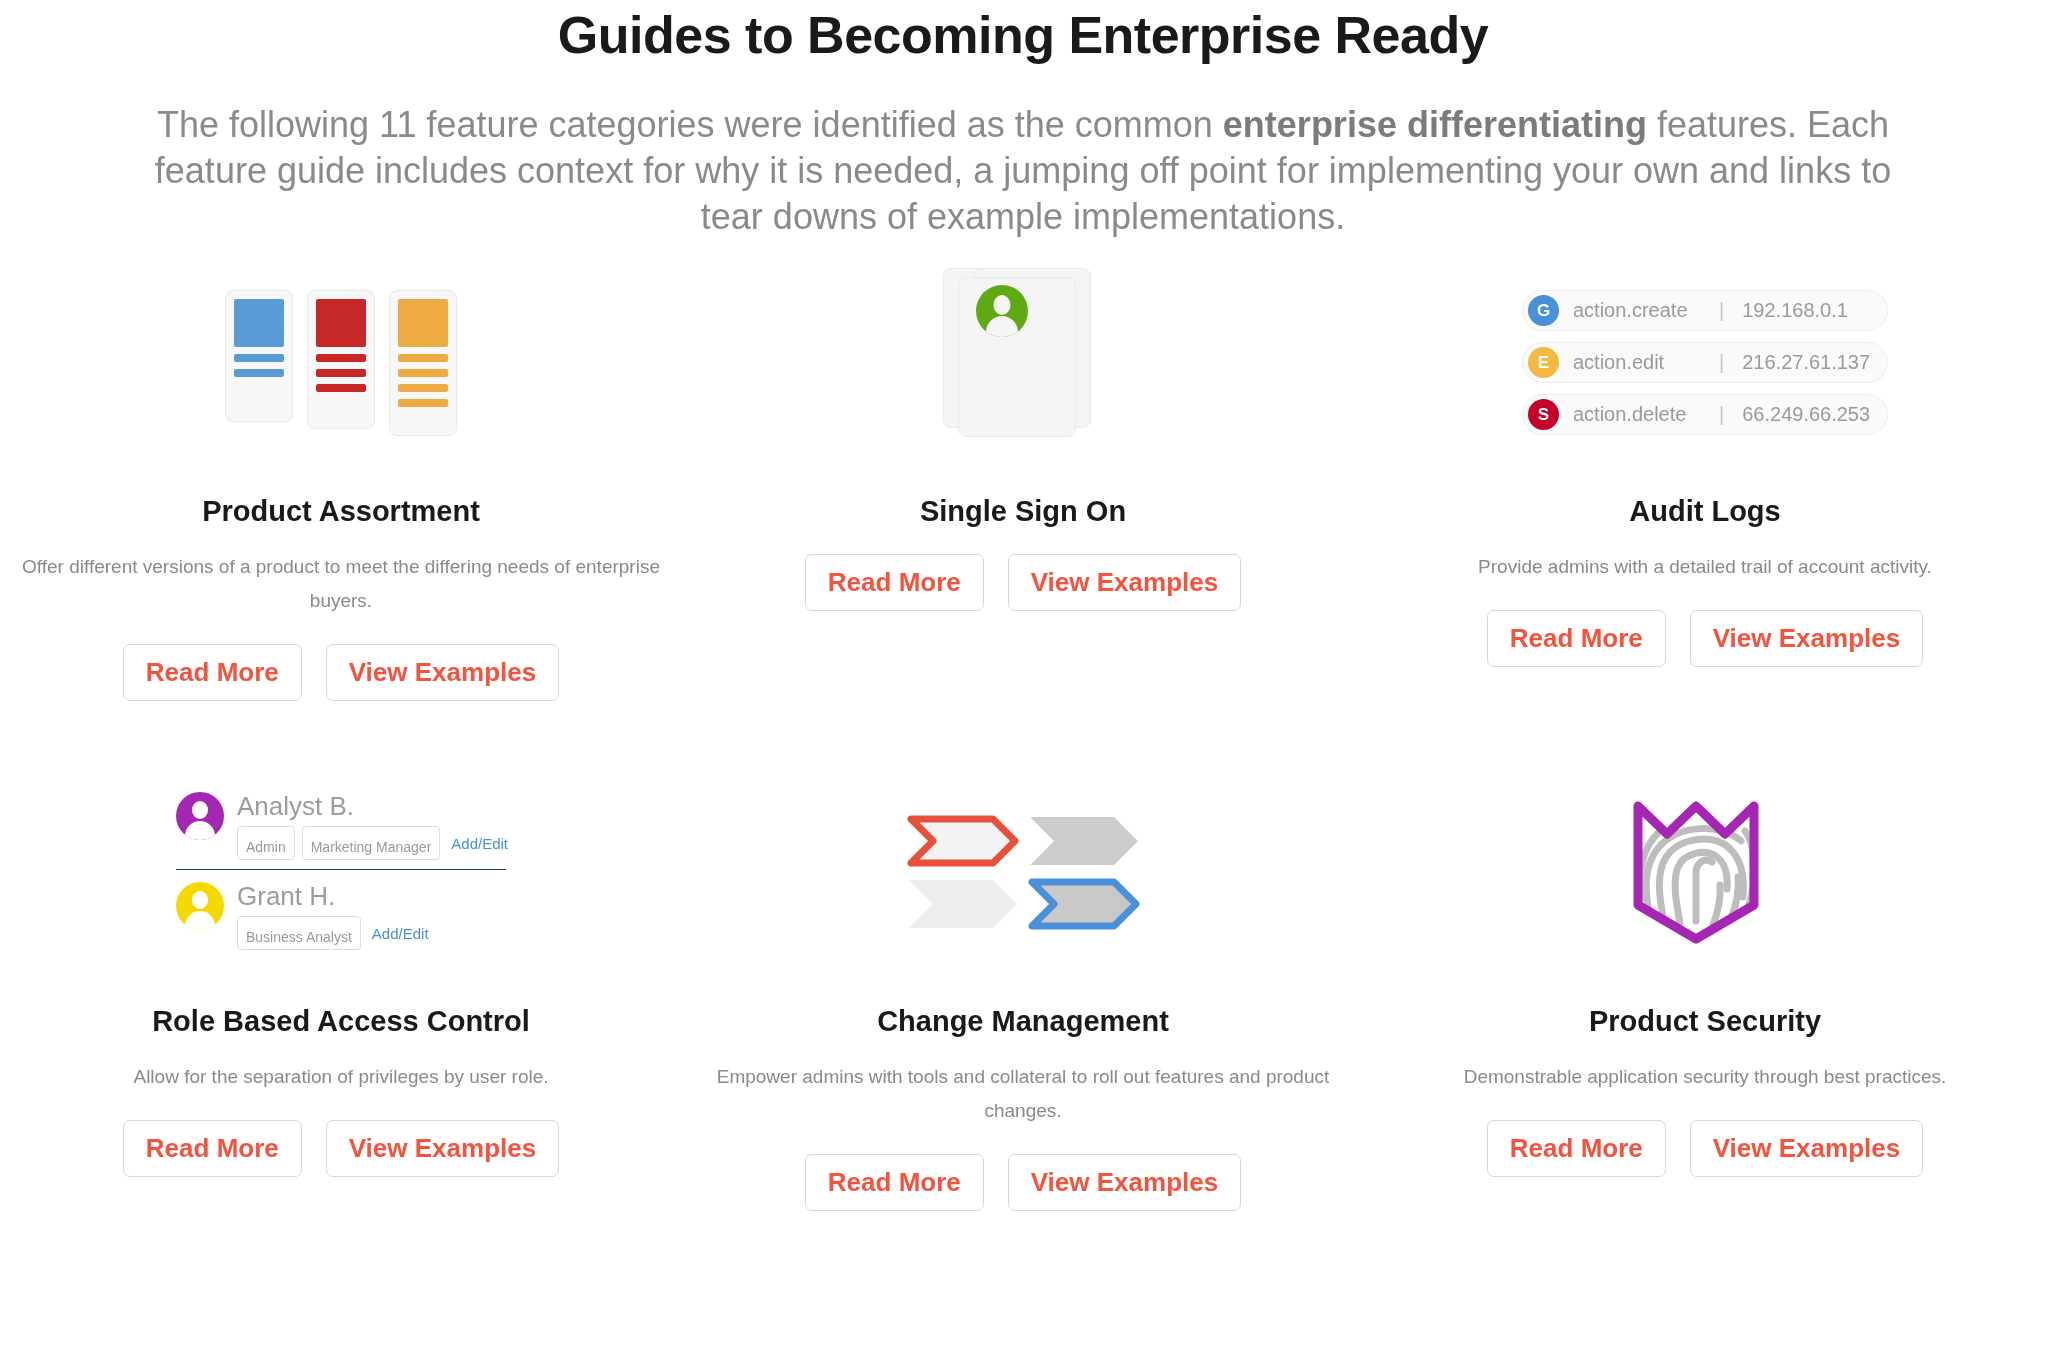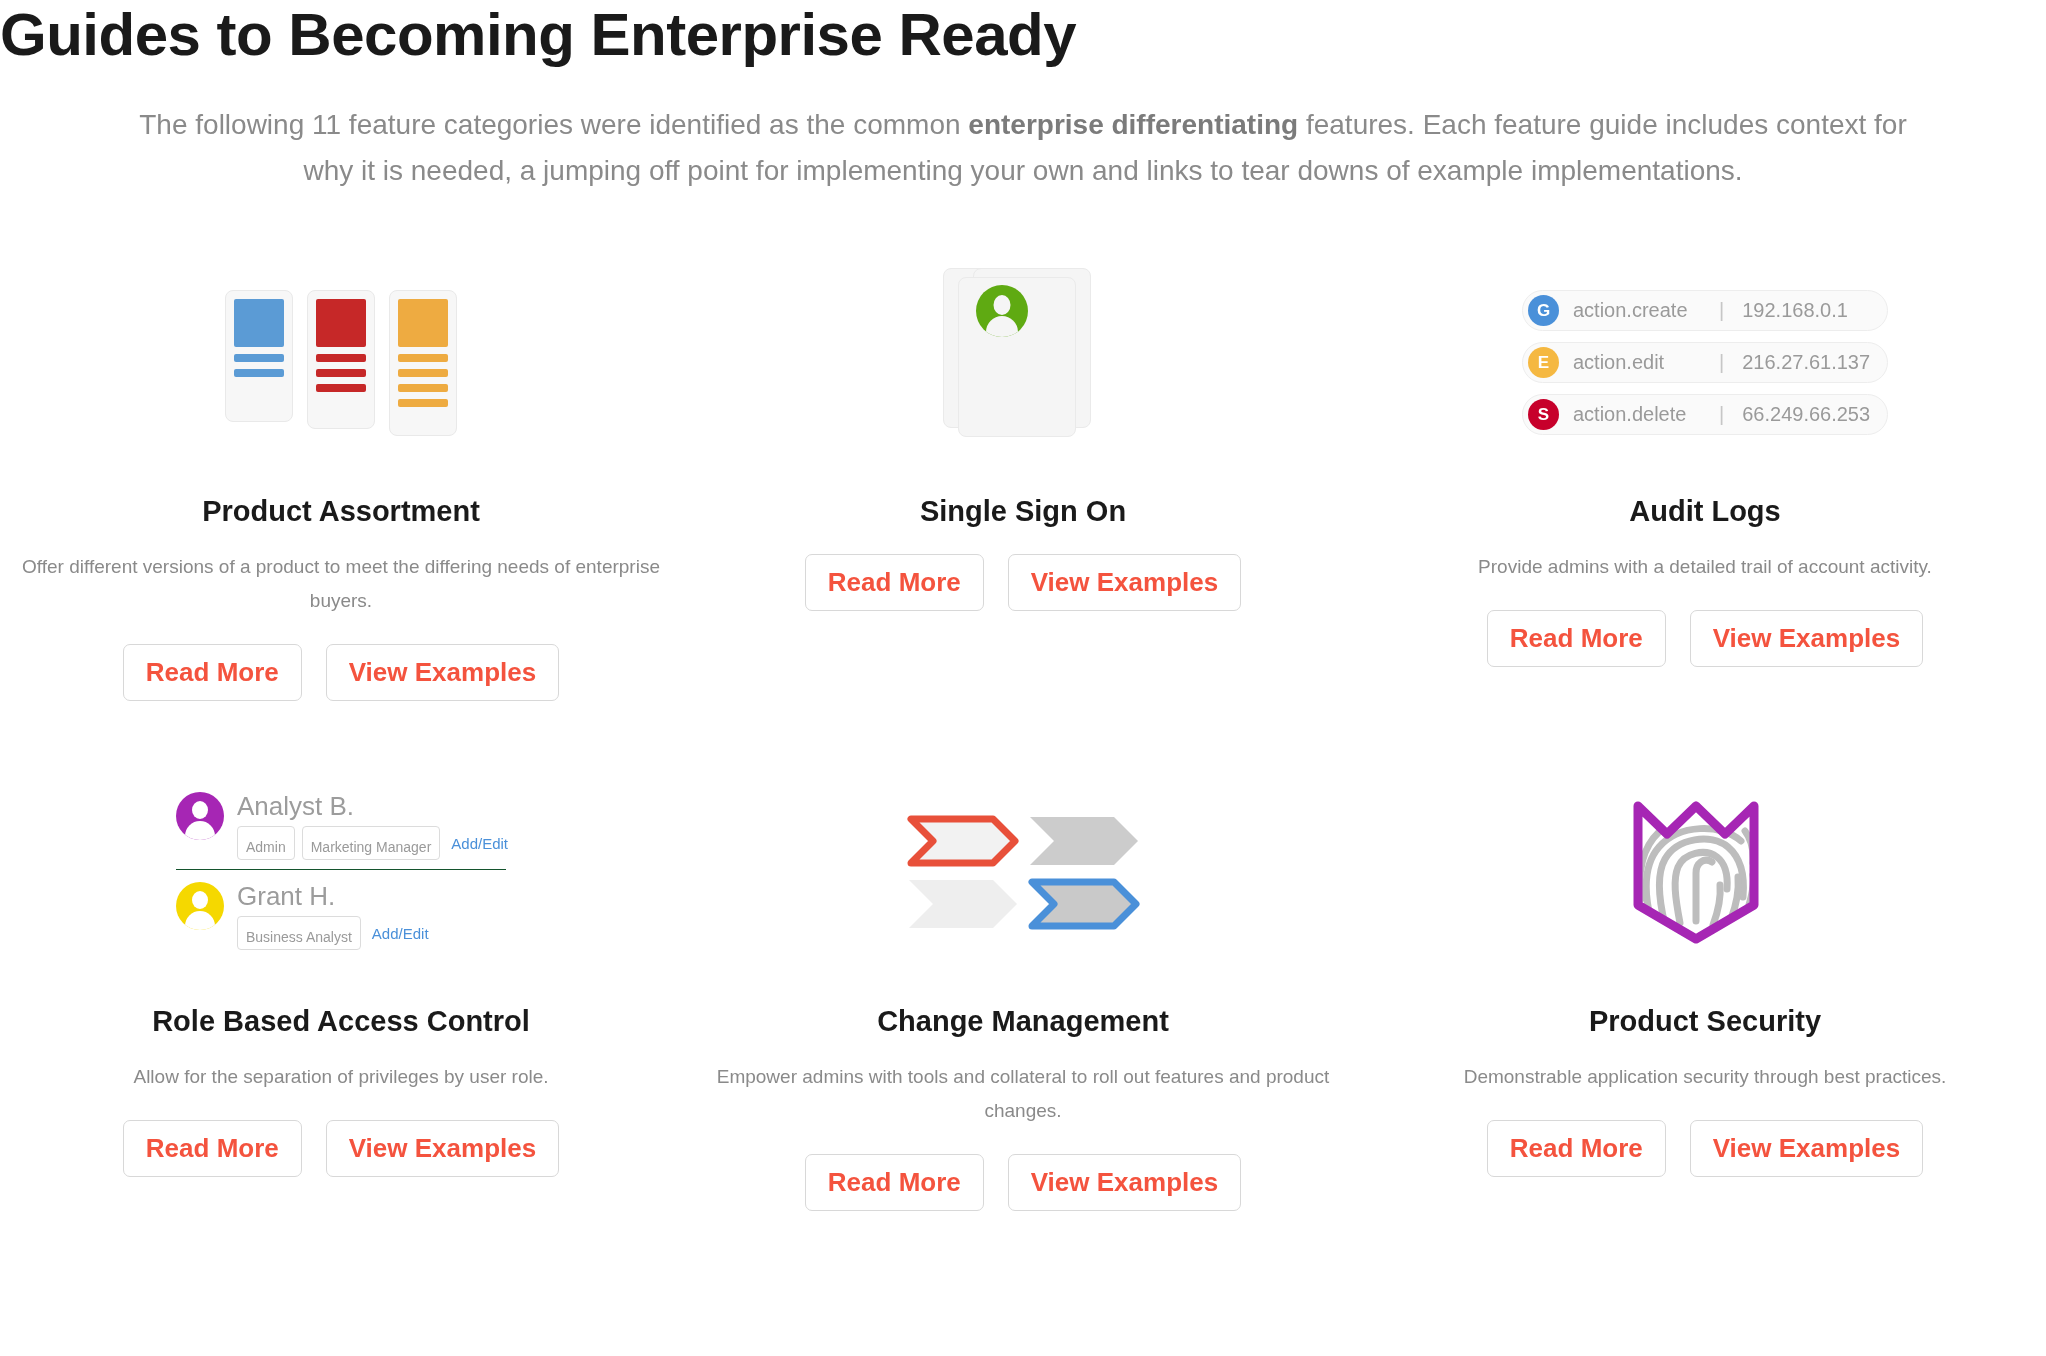--- a/index.html
+++ b/index.html
@@ -18,35 +18,35 @@
     height: 1356px;
     background: #ffffff;
   }
 
   
   .page-title {
     position: absolute;
     top: 2px;
     left: 0;
     width: 2046px;
-    text-align: left;
-    font-size: 60px;
+    text-align: center;
+    font-size: 52px;
     font-weight: bold;
     color: #1a1a1a;
     letter-spacing: -0.5px;
     line-height: 66px;
   }
 
   .page-subtitle {
     position: absolute;
     top: 102px;
     left: 125px;
     width: 1796px;
     text-align: center;
-    font-size: 28px;
+    font-size: 36px;
     line-height: 46px;
     color: #8a8a8a;
     font-weight: normal;
   }
   .page-subtitle b { color: #7b7b7b; font-weight: bold; }
 
   
   .grid {
     position: absolute;
     top: 255px;

